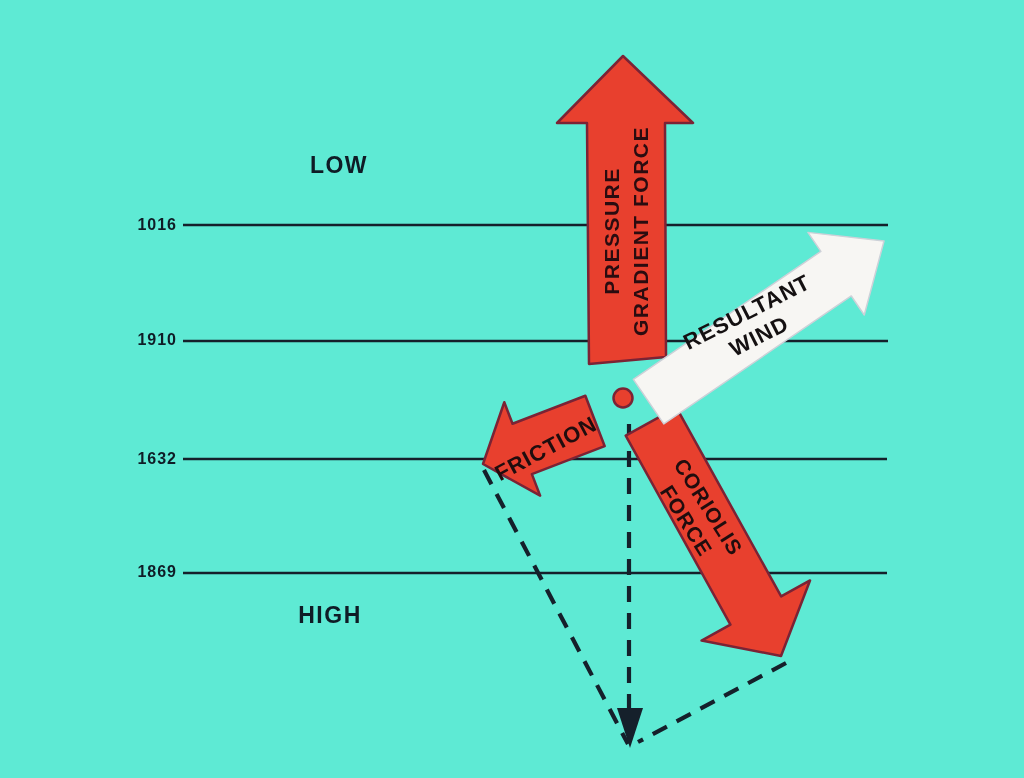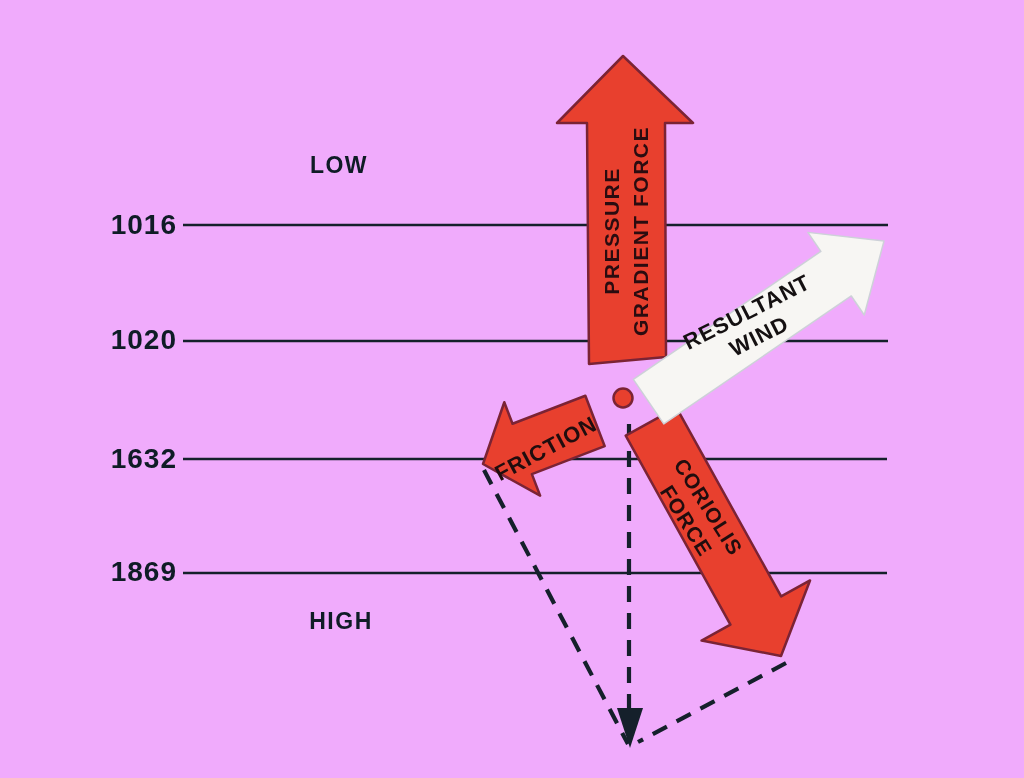--- a/index.html
+++ b/index.html
@@ -4,21 +4,21 @@
 <style>
   html, body {
     margin: 0;
     padding: 0;
     background: #222;
   }
   .stage {
     position: relative;
     width: 1024px;
     height: 778px;
-    background: #f0abfc;
+    background: #5eead4;
     overflow: hidden;
     font-family: "Liberation Sans", sans-serif;
   }
   .stage svg {
     position: absolute;
     left: 0;
     top: 0;
   }
   .isobar {
     stroke: #15202b;
@@ -47,21 +47,21 @@
     stroke-linejoin: round;
   }
   .lbl {
     position: absolute;
     font-weight: bold;
     color: #0f1c26;
     white-space: nowrap;
     transform: translate(-50%, -50%);
   }
   .isobar-num {
-    font-size: 28px;
+    font-size: 16px;
     letter-spacing: 1px;
     width: 70px;
     text-align: right;
     transform: translateY(-50%);
   }
   .region {
     font-size: 23px;
     letter-spacing: 1.5px;
   }
   .arrow-lbl {
@@ -128,24 +128,24 @@
     <polygon class="red-arrow" transform="translate(781,656) rotate(-29)" points="0,0 -62,-52 -29,-52 -29,-268 29,-268 29,-52 62,-52"></polygon>
 
     <polygon class="red-arrow" points="623,56 693,123 665,123 666,357 589,364 587,123 557,123"></polygon>
 
     <polygon class="white-arrow" transform="translate(884,241) rotate(-34.3)" points="0,0 -58,-50 -58,-27 -285,-27 -285,27 -58,27 -58,50"></polygon>
 
     <circle cx="623" cy="398" r="9.5" fill="#e8402e" stroke="#7b2335" stroke-width="2.5"></circle>
   </svg>
 
   <div class="lbl region" style="left:339px; top:165px;">LOW</div>
-  <div class="lbl region" style="left:341px; top:615px;margin-top:6px;">HIGH</div>
+  <div class="lbl region" style="left:330px; top:615px;">HIGH</div>
 
   <div class="lbl isobar-num" style="left:107px; top:225px;">1016</div>
-  <div class="lbl isobar-num" style="left:107px; top:340px;">1020</div>
+  <div class="lbl isobar-num" style="left:107px; top:340px;">1910</div>
   <div class="lbl isobar-num" style="left:107px; top:459px;">1632</div>
   <div class="lbl isobar-num" style="left:107px; top:572px;">1869</div>
 
   <div class="arrow-lbl pgf-lbl">
     <div>PRESSURE</div>
     <div>GRADIENT FORCE</div>
   </div>
 
   <div class="arrow-lbl rw-lbl">
     <div>RESULTANT</div>

